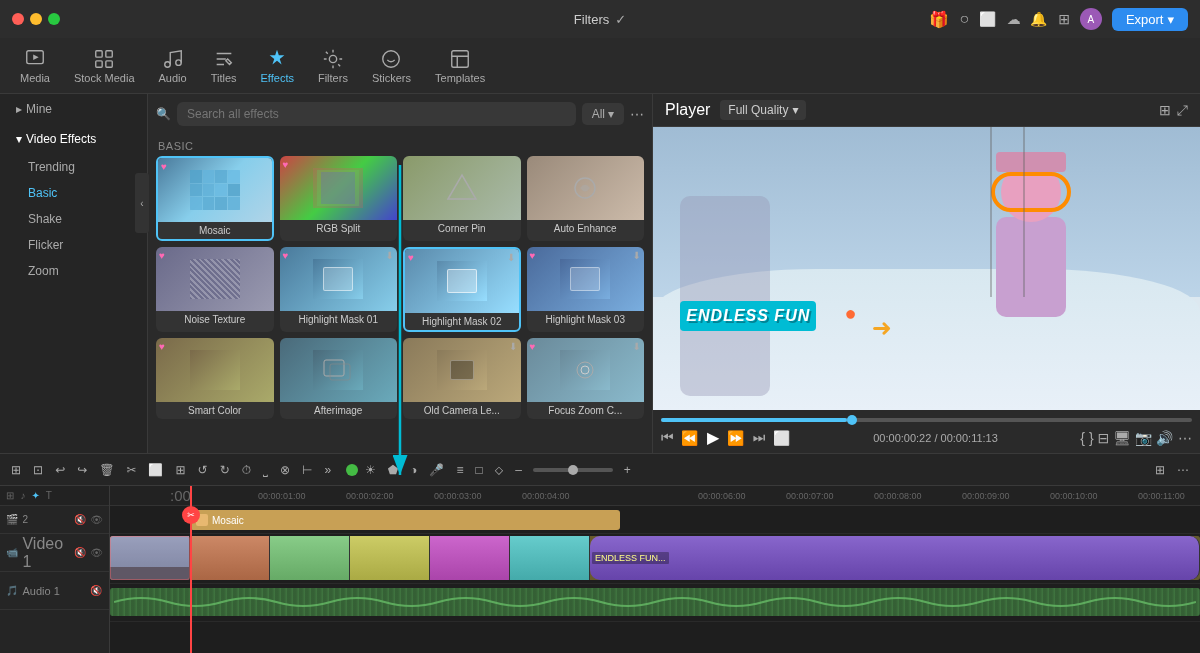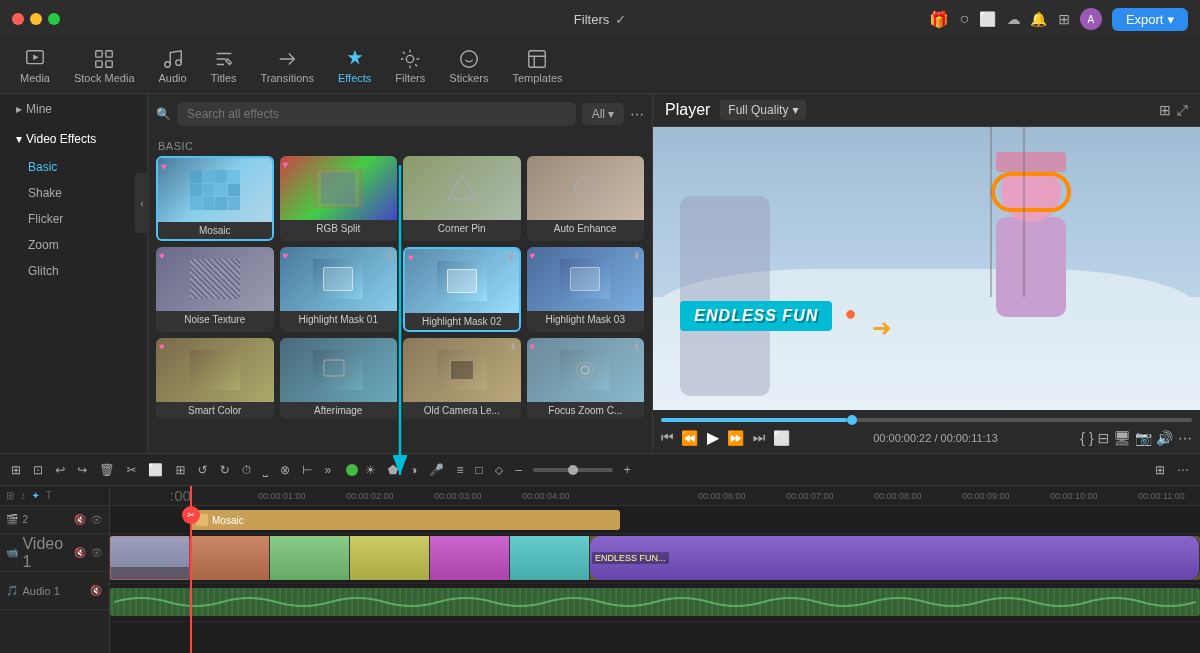--- a/index.html
+++ b/index.html
@@ -133,26 +133,20 @@
       </svg>
     <span>Audio</span>
   </div>
   <div class="toolbar-item">
     <svg viewBox="0 0 24 24" fill="none" stroke="currentColor" stroke-width="1.5">
         <path d="M4 6h16M4 12h10M4 18h8"></path>
         <path d="M14 14l2-2 4 4-2 2-4-4z"></path>
       </svg>
     <span>Titles</span>
   </div>
-  <div class="toolbar-item">
-    <svg viewBox="0 0 24 24" fill="none" stroke="currentColor" stroke-width="1.5">
-        <path d="M4 12h16M14 6l6 6-6 6"></path>
-      </svg>
-    <span>Transitions</span>
-  </div>
   <div class="toolbar-item active">
     <svg viewBox="0 0 24 24" fill="currentColor">
         <path d="M12 2l2 6h6l-5 4 2 6-5-4-5 4 2-6-5-4h6z" fill="#4fc3f7"></path>
       </svg>
     <span style="color:#4fc3f7;">Effects</span>
   </div>
   <div class="toolbar-item">
     <svg viewBox="0 0 24 24" fill="none" stroke="currentColor" stroke-width="1.5">
         <circle cx="12" cy="12" r="4"></circle>
         <path d="M12 2v3M12 19v3M4.2 4.2l2.1 2.1M17.7 17.7l2.1 2.1M2 12h3M19 12h3"></path>
@@ -179,34 +173,34 @@
 
   <div class="left-panel">
     <div class="left-panel-section">
       <span style="color:#aaa;">▸</span>
       <span>Mine</span>
     </div>
     <div class="left-panel-section expanded">
       <span>▾</span>
       <span>Video Effects</span>
     </div>
+    <div class="sub-item">
+      <span>Trending</span>
+    </div>
     <div class="sub-item active">
       <span>Basic</span>
     </div>
     <div class="sub-item">
       <span>Shake</span>
     </div>
     <div class="sub-item">
       <span>Flicker</span>
     </div>
     <div class="sub-item">
       <span>Zoom</span>
-    </div>
-    <div class="sub-item">
-      <span>Glitch</span>
     </div>
     <div style="position:absolute;bottom:220px;left:135px;width:14px;height:60px;background:#333;border-radius:3px;cursor:pointer;display:flex;align-items:center;justify-content:center;">
       <span style="color:#aaa;font-size:10px;">‹</span>
     </div>
   </div>
 
   <div class="effects-panel">
     <div class="effects-search">
       <span style="color:#666;font-size:12px;">🔍</span>
       <input class="search-input" type="text" placeholder="Search all effects" style="">
@@ -393,21 +387,21 @@
           <div style="width:70px;height:100px;background:#c8a0d0;border-radius:10px;margin-top:-5px;"></div>
 
           <div style="position:absolute;top:10px;left:50%;transform:translateX(-50%);width:80px;height:40px;border:4px solid #ff8c00;border-radius:20px;background:transparent;"></div>
         </div>
 
         <div style="position:absolute;left:5%;bottom:5%;width:90px;height:200px;background:rgba(150,150,180,0.4);border-radius:10px;"></div>
 
         <div style="position:absolute;right:38%;top:0;width:2px;height:60%;background:rgba(100,100,100,0.4);"></div>
         <div style="position:absolute;right:32%;top:0;width:2px;height:60%;background:rgba(100,100,100,0.4);"></div>
 
-        <div style="position:absolute;bottom:28%;left:5%;background:#00bcd4;padding:6px 14px;border-radius:4px;font-size:16px;font-weight:900;color:#fff;letter-spacing:1px;font-style:italic;text-shadow:2px 2px 0 rgba(0,0,0,0.3);">ENDLESS FUN</div>
+        <div style="position:absolute;bottom:28%;left:5%;background:#00bcd4;padding:6px 6px;border-radius:4px;font-size:16px;font-weight:900;color:#fff;letter-spacing:1px;font-style:italic;text-shadow:2px 2px 0 rgba(0,0,0,0.3);">ENDLESS FUN</div>
 
         <div style="position:absolute;bottom:24%;left:40%;font-size:24px;color:#f5a623;">➜</div>
 
         <div style="position:absolute;bottom:30%;left:35%;font-size:20px;color:#ff6b35;">●</div>
       </div>
     </div>
     <div class="player-controls">
       <div class="progress-bar">
         <div class="progress-fill"></div>
         <div class="progress-dot"></div>

